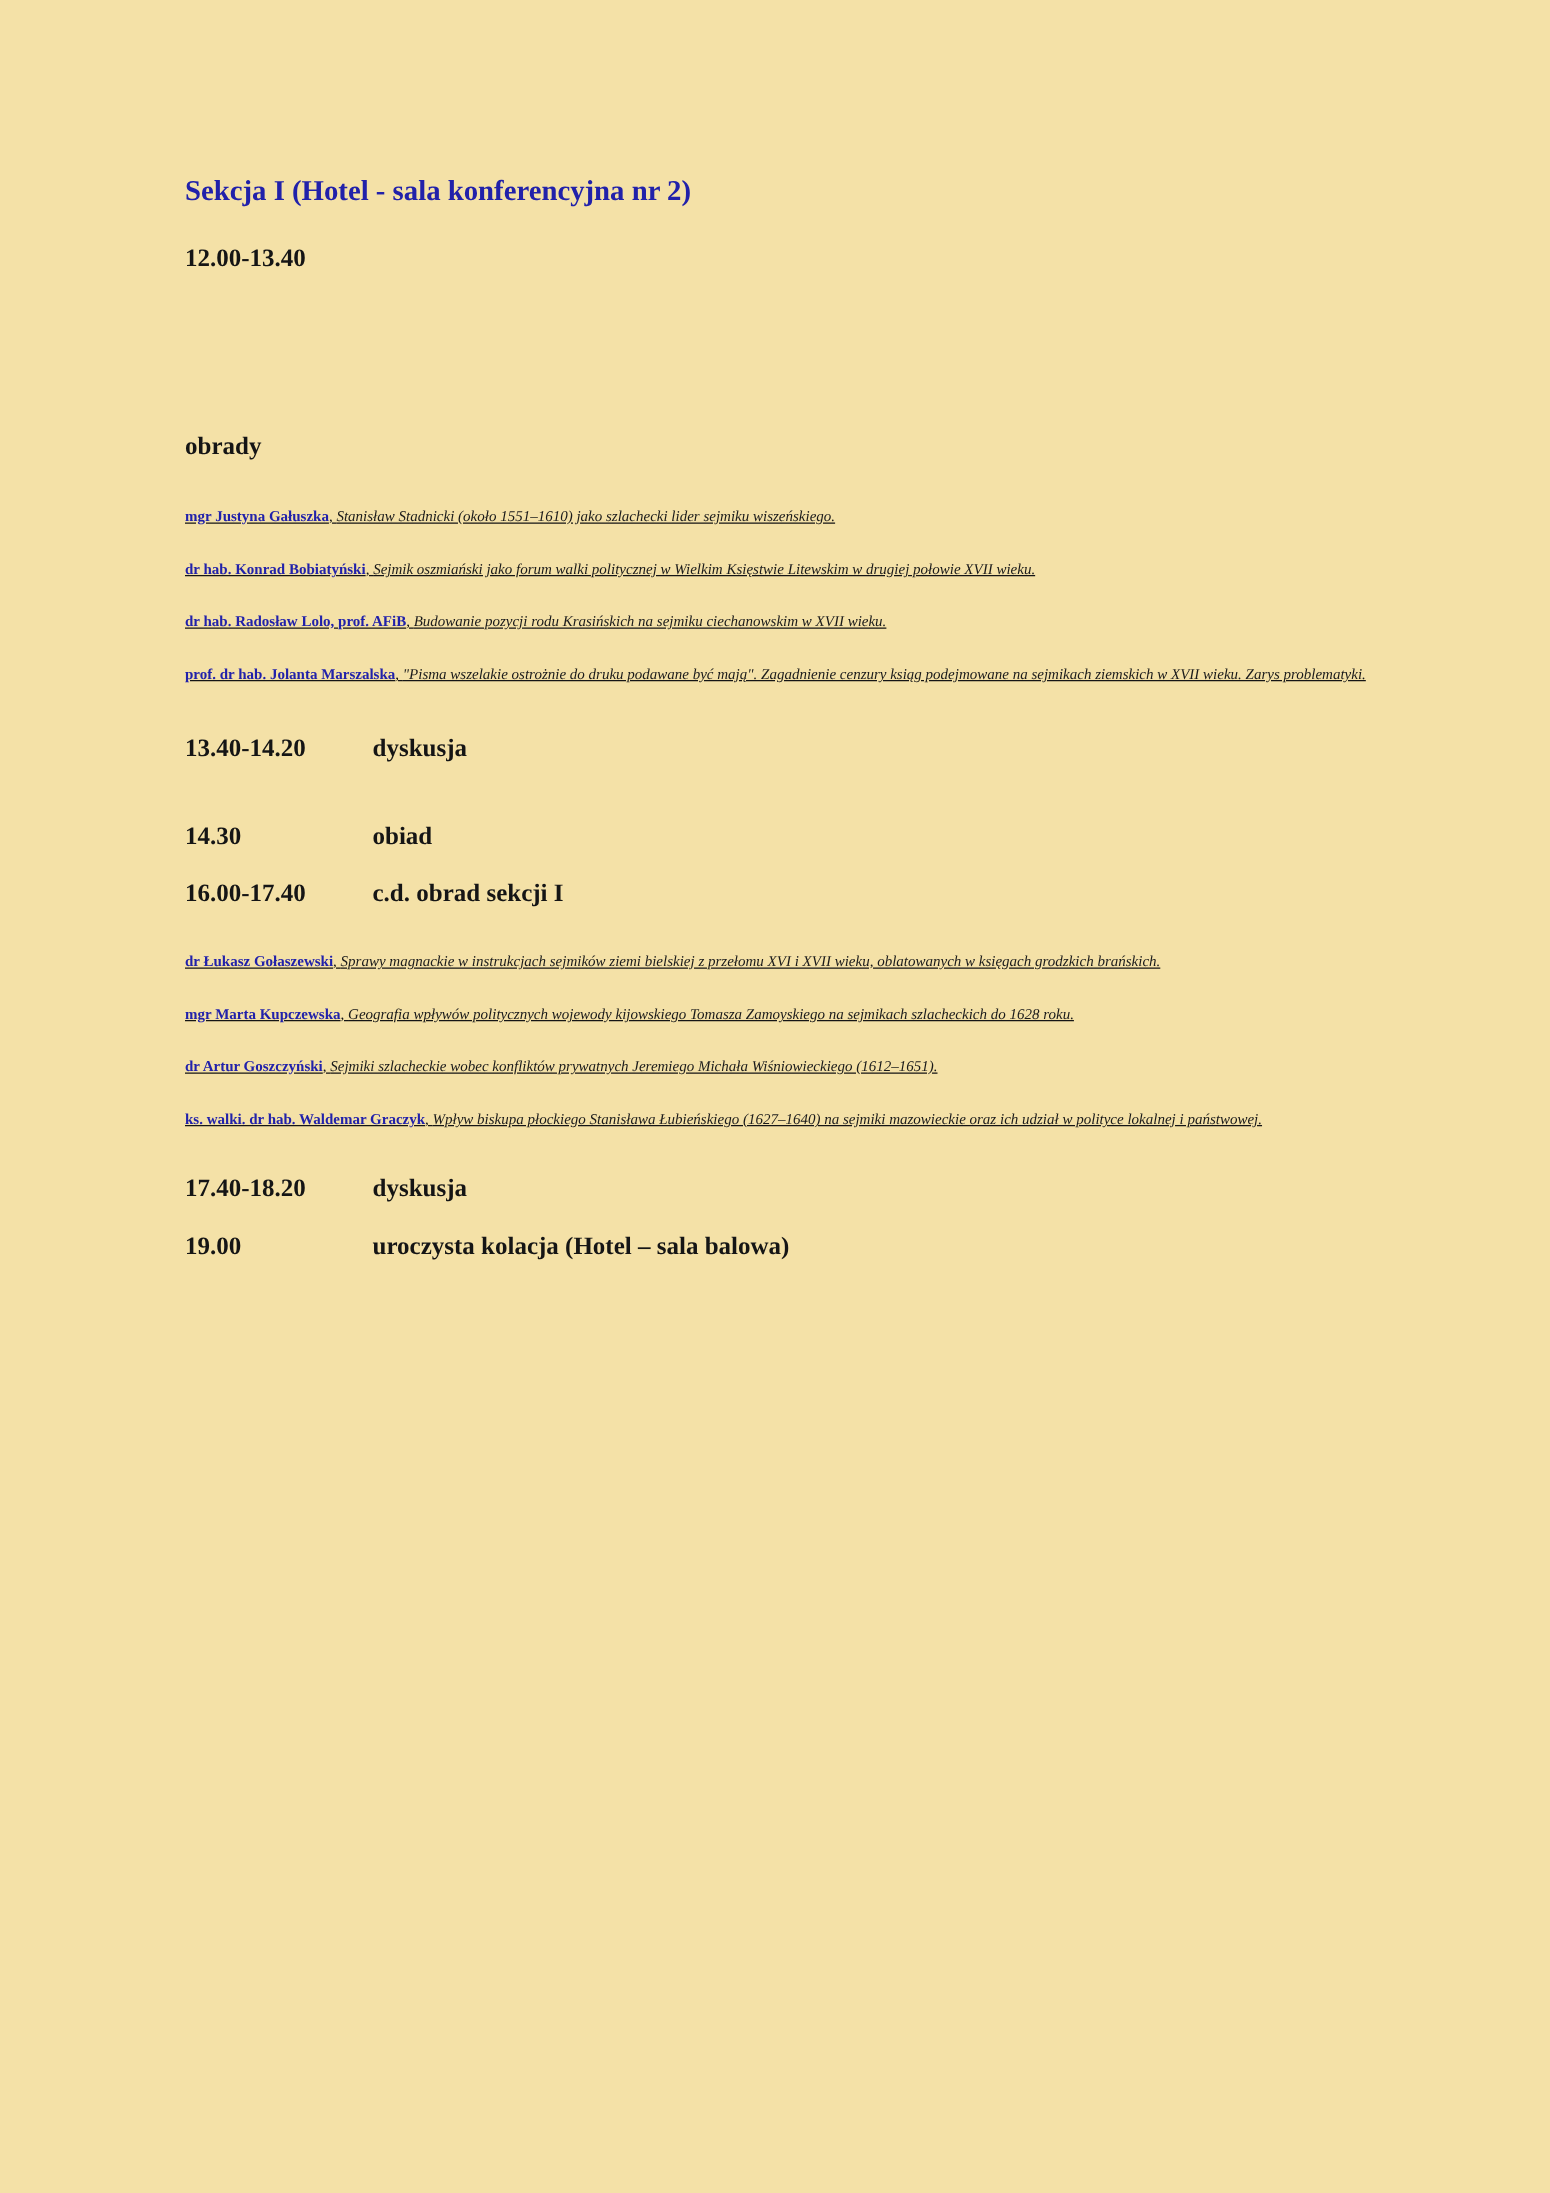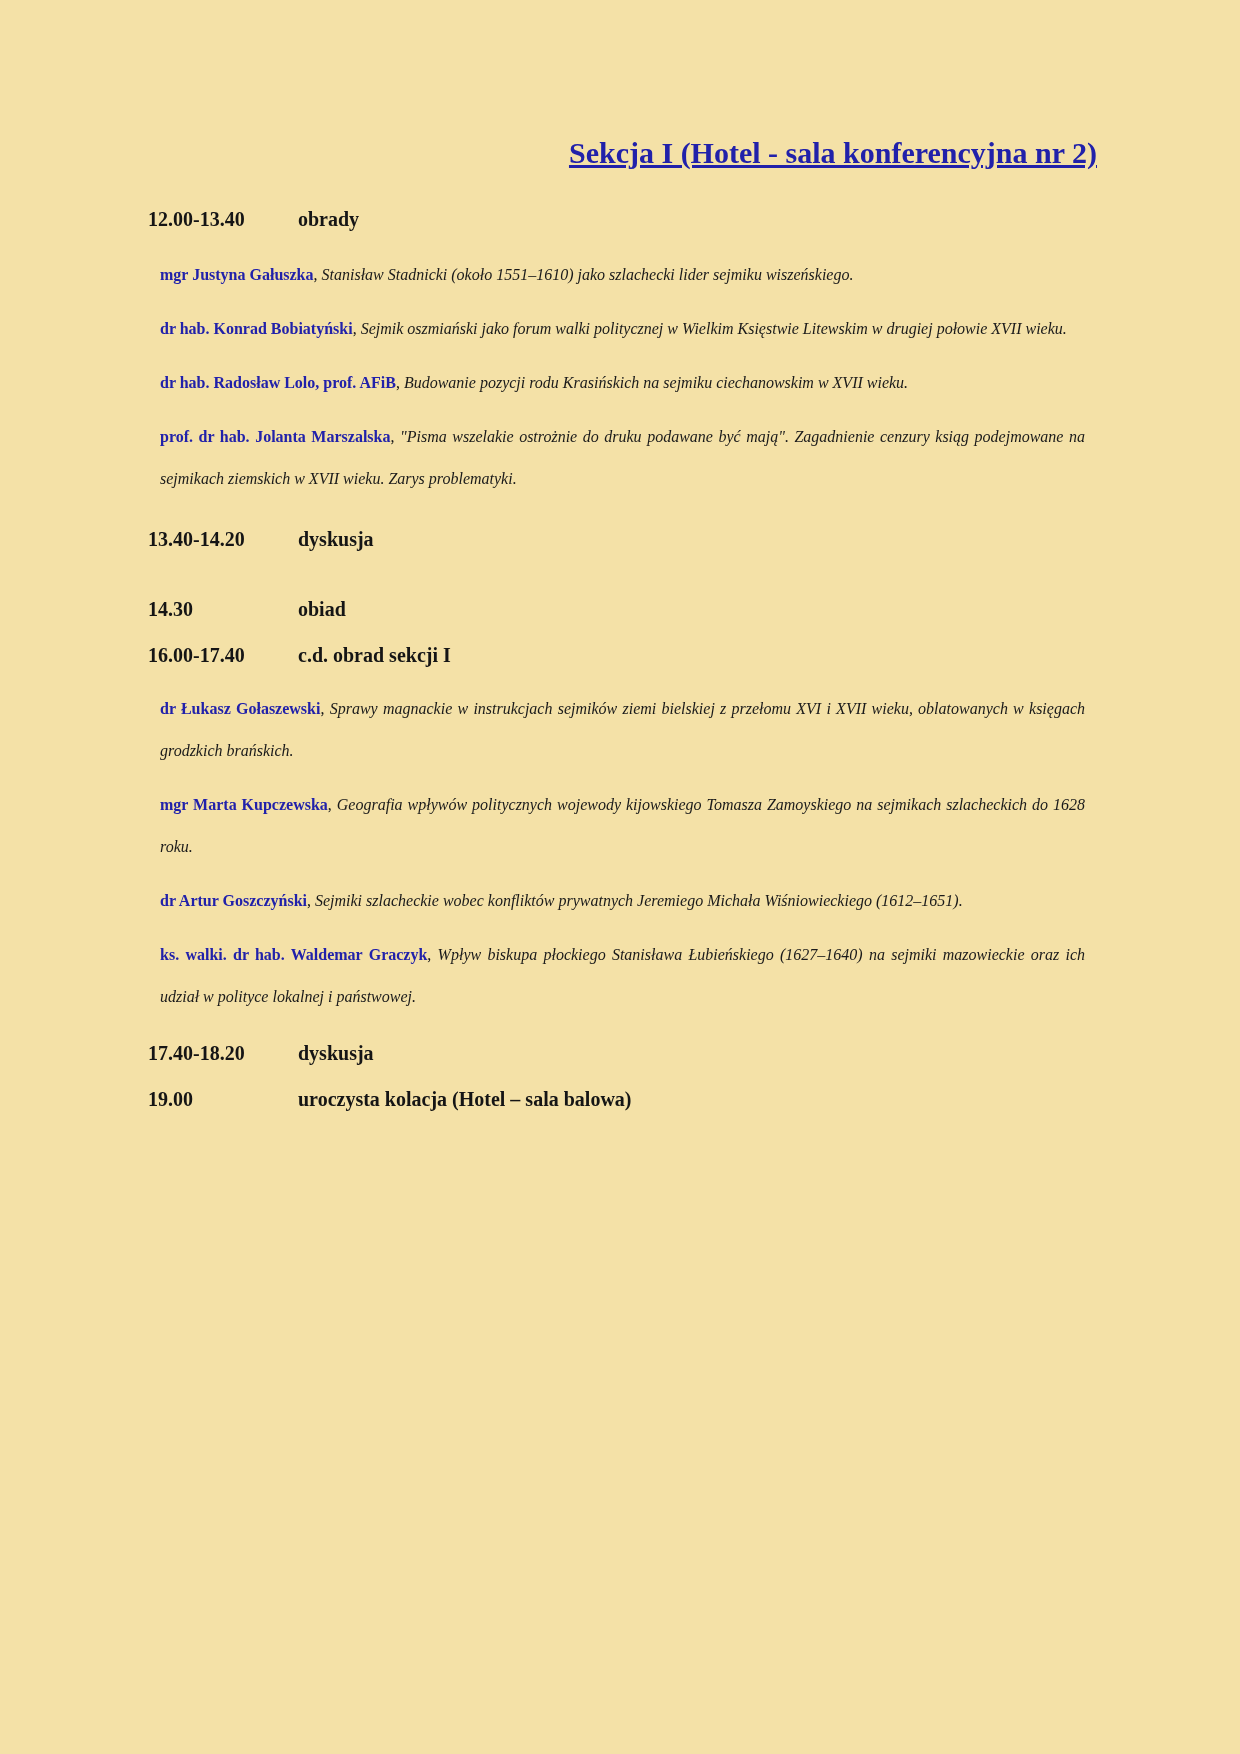--- a/index.html
+++ b/index.html
@@ -14,56 +14,56 @@
     color: #151515;
   }
   .page {
     box-sizing: border-box;
     width: 1240px;
     min-height: 1754px;
     padding: 140px 143px 60px 148px;
   }
   .title {
     margin: 0;
-    text-align: right;
-    font-size: 30px;
+    text-align: left;
+    font-size: 23px;
     line-height: 26px;
     font-weight: bold;
     color: #2121AA;
     font-family: "Liberation Serif", serif;
-    text-decoration: underline;
   }
   .schedule-row {
     display: flex;
     font-size: 20px;
     line-height: 26px;
     font-weight: bold;
     color: #151515;
   }
   .schedule-row .time {
     flex: 0 0 150px;
     width: 150px;
   }
   .talks { margin: 0; }
   .talks p.talk {
-    margin: 12px;
-    font-size: 16px;
+    margin: 0;
+    font-size: 12px;
     line-height: 42px;
     text-align: justify;
+    text-decoration: underline;
   }
   .speaker {
     color: #2121AA;
     font-weight: bold;
   }
   .sep { color: #151515; }
   .talk-title {
     font-style: italic;
     color: #1a1a1a;
   }
-  .mt40 { margin-top: 40px; }
+  .mt40 { margin-top: 28px; flex-direction: column; }
   .mt30 { margin-top: 44px; }
   .mt28 { margin-top: 20px; }
   .mt26 { margin-top: 26px; }
   .mt22 { margin-top: 22px; }
   .mt20 { margin-top: 20px; }
 </style>
 </head>
 <body>
 
 <div class="page">

